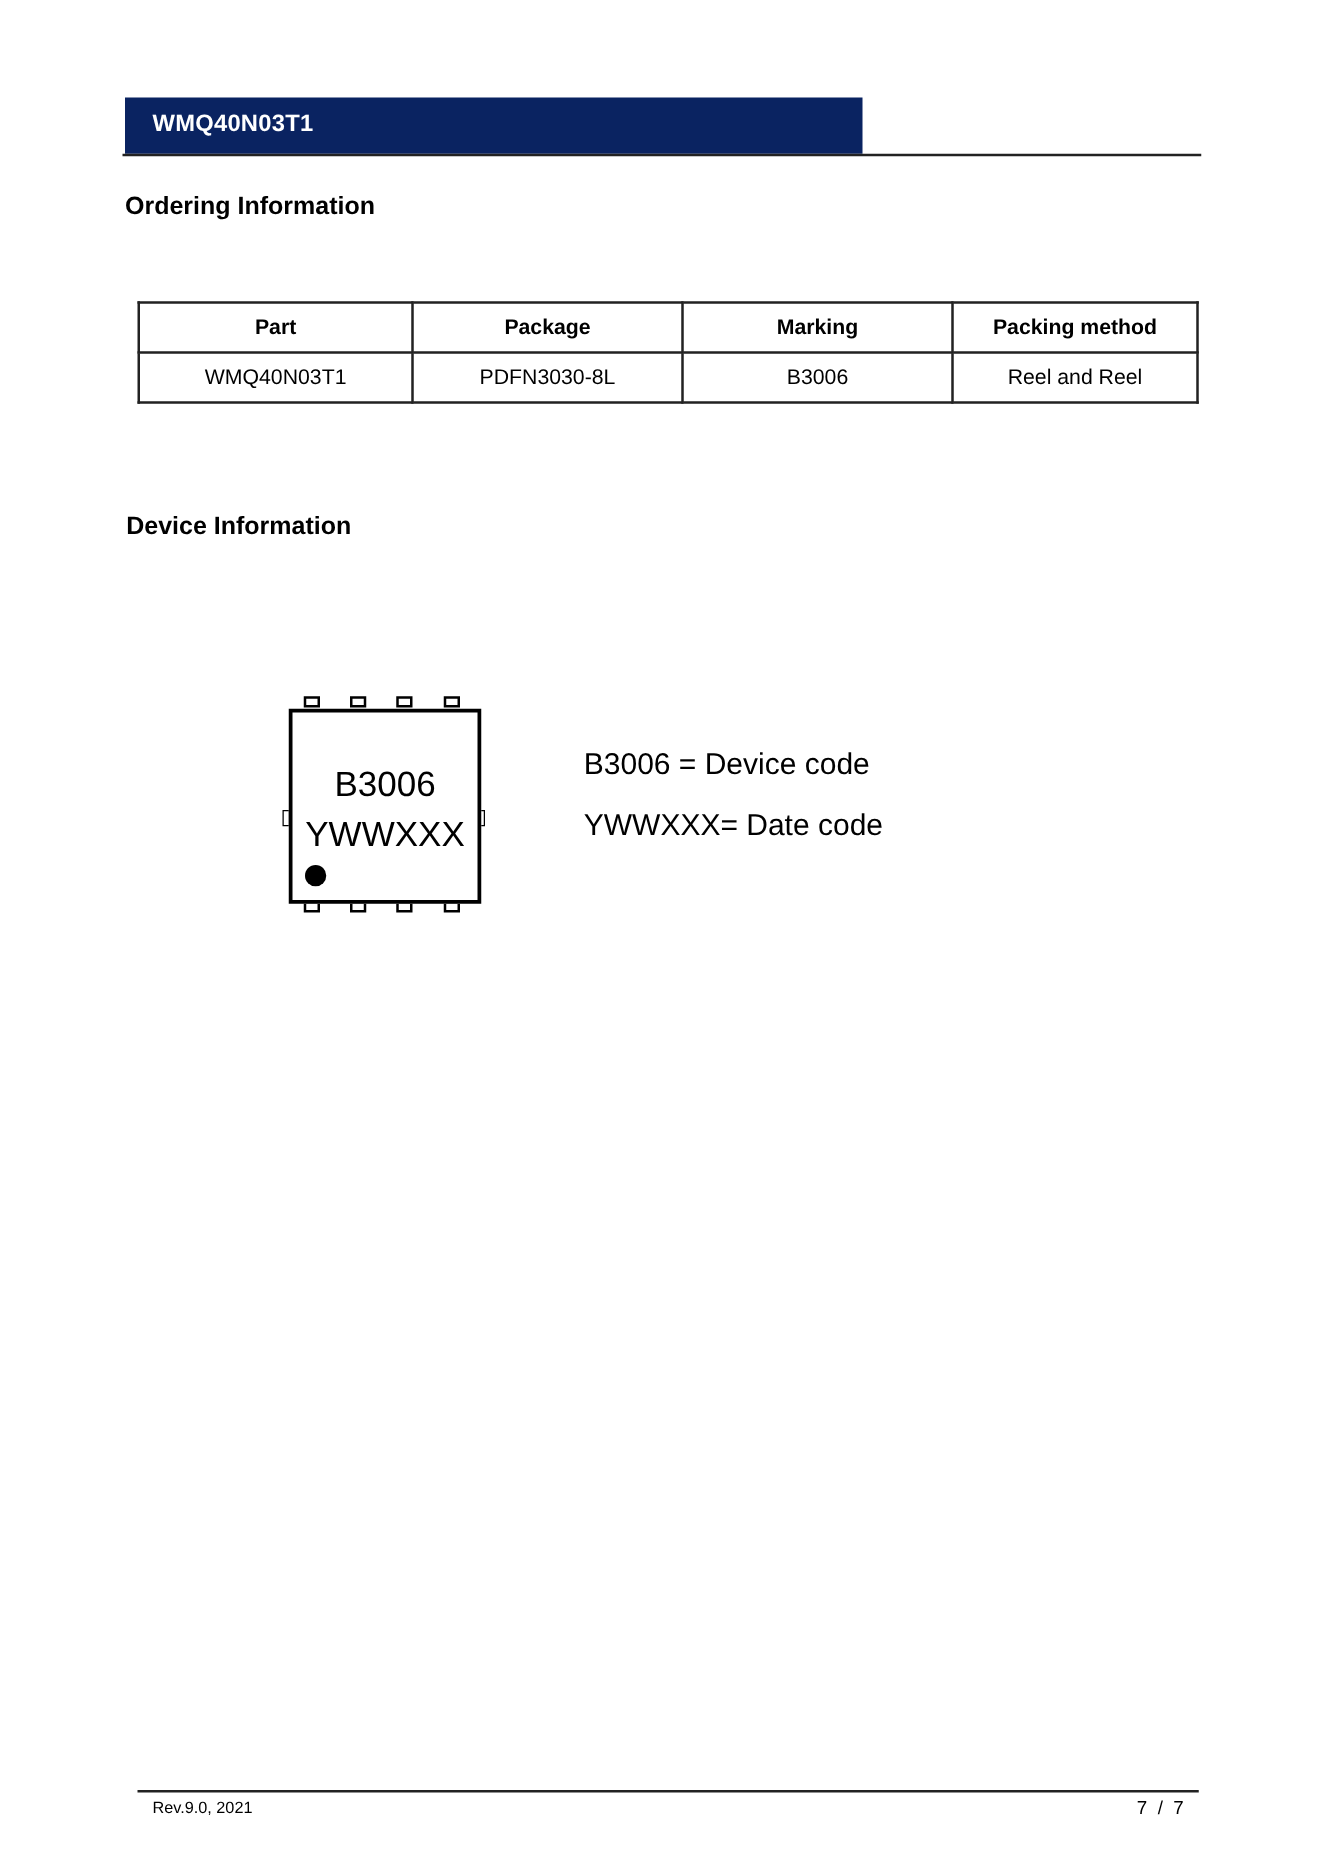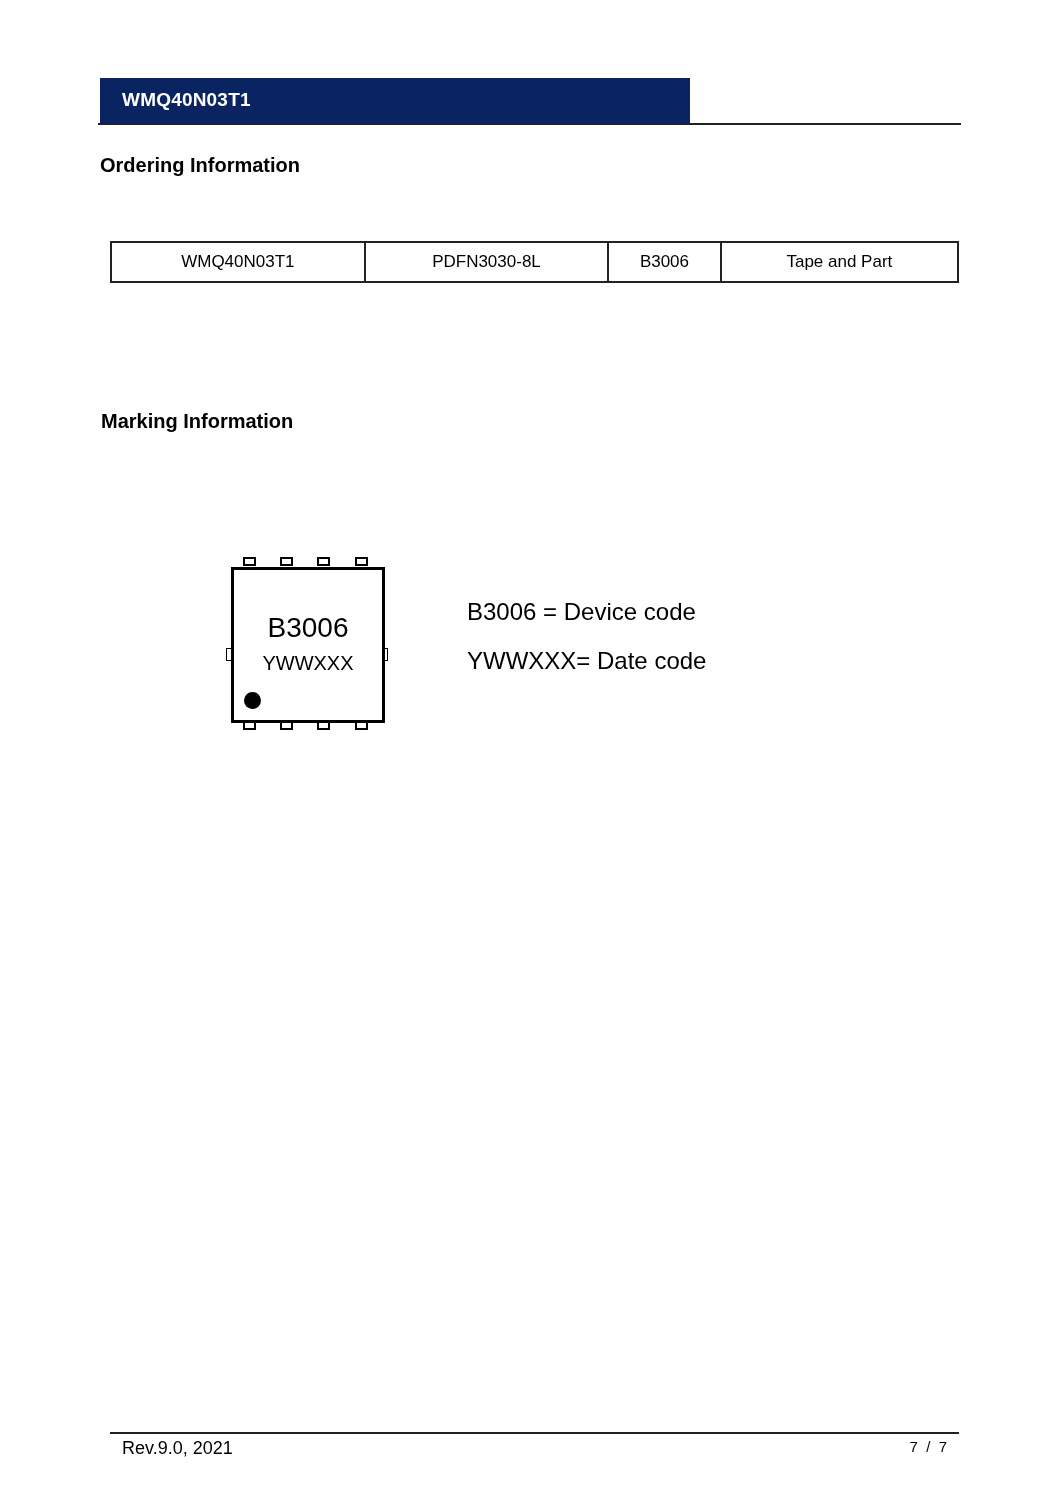--- a/index.html
+++ b/index.html
@@ -13,49 +13,55 @@
   .section-title { position: absolute; font-weight: bold; font-size: 20px; margin-top: 12px; }
   table.order { position: absolute; left: 110px; top: 241px; width: 849px; border-collapse: collapse; }
   table.order td, table.order th { border: 2px solid #222; height: 38px; text-align: center;
                 font-size: 17px; padding: 0; }
   table.order th { font-weight: bold; }
   .chip { position: absolute; left: 231px; top: 567px; width: 148px; height: 150px;
           border: 3px solid #000; box-sizing: content-box; background: #fff; }
   .pin { position: absolute; width: 13px; height: 9px; border: 2px solid #000; background: #fff; box-sizing: border-box; }
   .side-pin { position: absolute; width: 6px; height: 13px; border: 1.5px solid #000; background:#fff; box-sizing: border-box; }
   .chip-code { position: absolute; left: 0; width: 100%; top: 42px; text-align: center; font-size: 28px; }
-  .chip-date { position: absolute; left: 0; width: 100%; top: 82px; text-align: center; font-size: 20px; }
+  .chip-date { position: absolute; left: 0; width: 100%; top: 82px; text-align: center; font-size: 28px; }
   .dot { position: absolute; left: 10px; top: 122px; width: 17px; height: 17px; border-radius: 50%; background: #000; }
   .legend { position: absolute; left: 467px; font-size: 24px; }
   .footer-rule { position: absolute; left: 110px; top: 1432px; width: 849px; height: 2px; background: #222; }
-  .footer-left { position: absolute; left: 122px; top: 1438px; font-size: 18px; }
+  .footer-left { position: absolute; left: 122px; top: 1438px; font-size: 13px; }
   .footer-right { position: absolute; right: 112px; top: 1438px; font-size: 15px; }
 </style>
 </head>
 <body>
 
 <div class="header-bar">
   <span class="header-title">WMQ40N03T1</span>
 </div>
 <div class="header-rule"></div>
 
 <div class="section-title" style="left:100px; top:142px;">Ordering Information</div>
 
 <table class="order">
   <tbody>
+      <tr>
+    <th style="width:217px">Part</th>
+    <th style="width:214px">Package</th>
+    <th style="width:214px">Marking</th>
+    <th>Packing method</th>
+  </tr>
   <tr>
     <td>WMQ40N03T1</td>
     <td>PDFN3030-8L</td>
     <td>B3006</td>
-    <td>Tape and Part</td>
+    <td>Reel and Reel</td>
   </tr>
 </tbody>
   </table>
 
-<div class="section-title" style="left:101px; top:398px;">Marking Information</div>
+<div class="section-title" style="left:101px; top:398px;">Device Information</div>
 
 <div>
   <div class="pin" style="left:243px; top:557px;"></div>
   <div class="pin" style="left:280px; top:557px;"></div>
   <div class="pin" style="left:317px; top:557px;"></div>
   <div class="pin" style="left:355px; top:557px;"></div>
   <div class="pin" style="left:243px; top:721px;"></div>
   <div class="pin" style="left:280px; top:721px;"></div>
   <div class="pin" style="left:317px; top:721px;"></div>
   <div class="pin" style="left:355px; top:721px;"></div>

